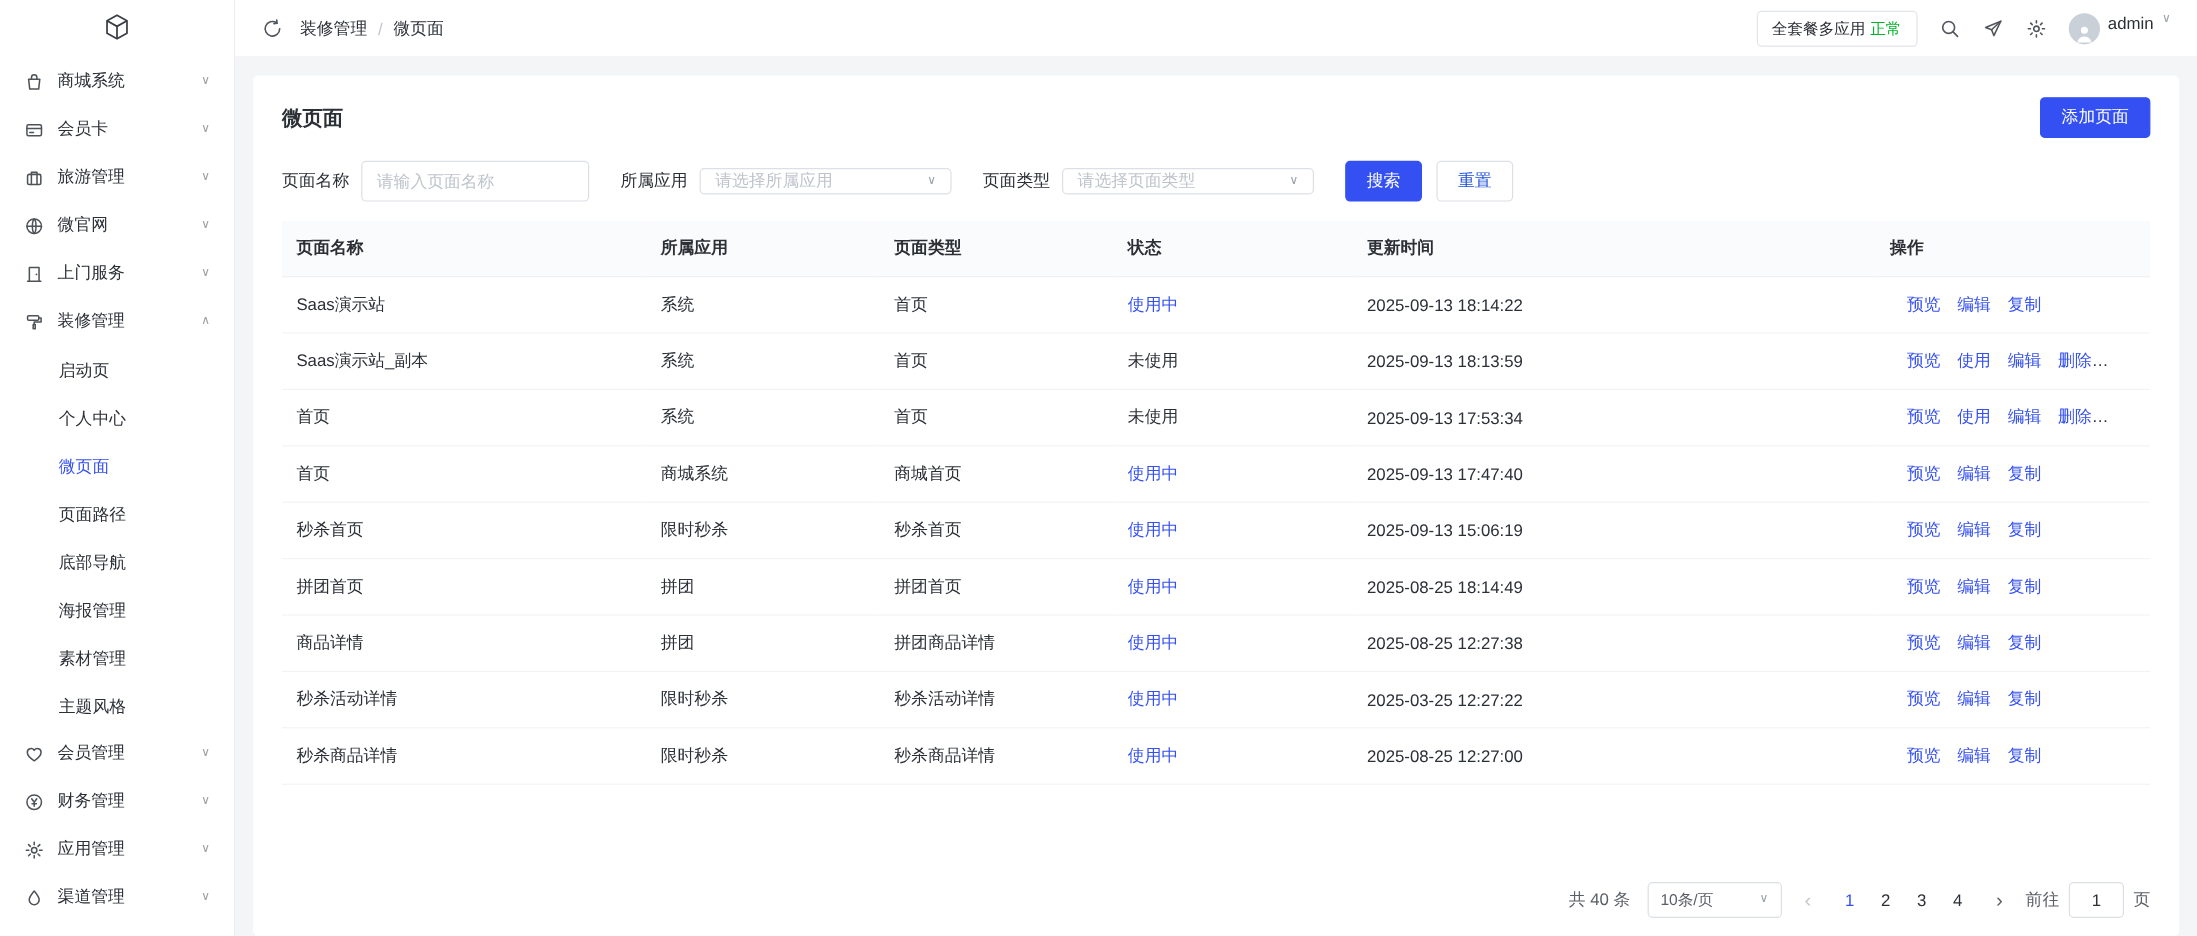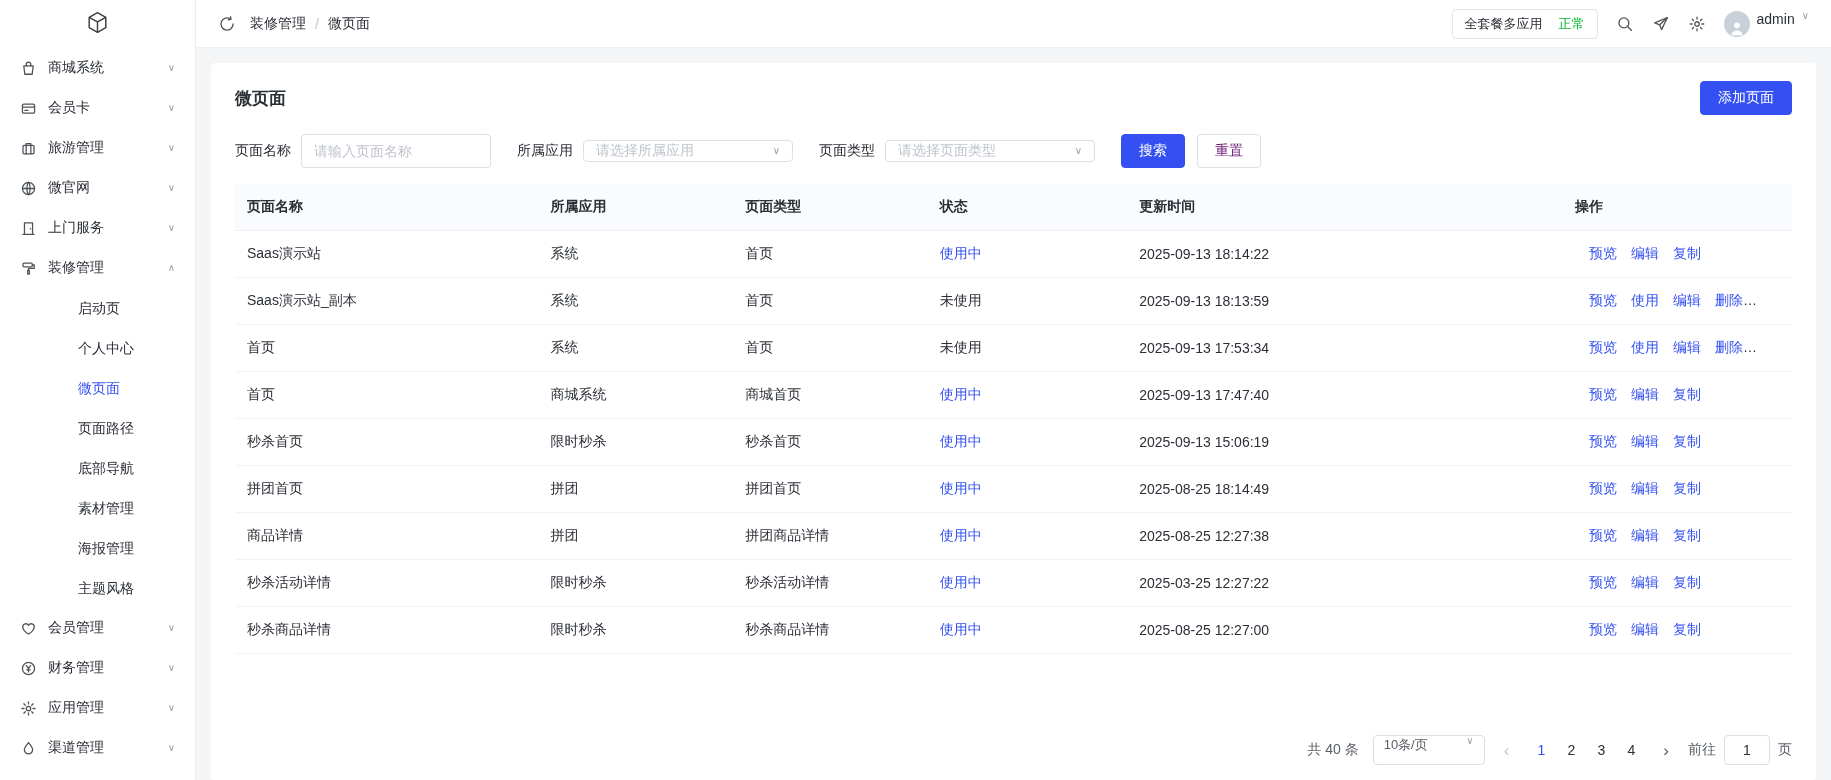--- a/index.html
+++ b/index.html
@@ -12,45 +12,45 @@
   .app{display:flex;height:100%}
 
   
   .sidebar{width:196px;min-width:196px;background:#fff;border-right:1px solid #ecedf1;height:100%;overflow:hidden}
   .logo{height:48px;display:flex;align-items:center;justify-content:center}
   .side-item{display:flex;align-items:center;height:40px;padding:0 20px;cursor:pointer}
   .side-icon{width:17px;height:17px;margin-right:11px;color:#4e5358;display:inline-flex}
   .side-icon svg{width:100%;height:100%}
   .side-label{flex:1;font-size:14px;color:#2b2f36}
   .chev{font-size:10px;color:#9aa0a6;line-height:1}
-  .sub-item{height:40px;line-height:40px;padding-left:78px;font-size:14px;color:#2b2f36;cursor:pointer}
+  .sub-item{height:40px;line-height:40px;padding-left:49px;font-size:14px;color:#2b2f36;cursor:pointer}
   .sub-item.active{color:var(--accent)}
 
   
   .main-col{flex:1;display:flex;flex-direction:column;min-width:0}
   .topbar{height:48px;background:#fff;display:flex;align-items:center;padding:0 22px;gap:14px;border-bottom:1px solid #f0f1f4}
   .icon-btn{width:18px;height:18px;color:#51565c;display:inline-flex;cursor:pointer}
   .icon-btn svg{width:100%;height:100%}
   .breadcrumb{display:flex;gap:9px;font-size:14px;align-items:center}
   .bc-parent{color:#2b2f36;cursor:pointer}
   .bc-sep{color:#c0c4cc}
   .bc-current{color:#2b2f36}
   .top-right{margin-left:auto;display:flex;align-items:center;gap:18px}
-  .plan-badge{border:1px solid #e2e5ea;border-radius:4px;padding:5px 12px;font-size:13px;display:flex;gap:16px;align-items:center;cursor:pointer}
+  .plan-badge{border:1px solid #e2e5ea;border-radius:4px;padding:5px 12px;font-size:13px;display:flex;gap:4px;align-items:center;cursor:pointer}
   .badge-ok{color:var(--green)}
   .user{display:flex;align-items:flex-start;gap:7px;cursor:pointer}
   .avatar{width:26px;height:26px;border-radius:50%;background:#c9d0d8;display:inline-flex;align-items:flex-end;justify-content:center;overflow:hidden}
   .avatar svg{width:18px;height:18px}
 
   
   .content{flex:1;padding:15px 15px 0;display:flex;overflow:hidden}
   .card{background:#fff;border-radius:4px;flex:1;padding:18px 24px 0;display:flex;flex-direction:column;overflow:hidden}
   .card-head{display:flex;align-items:center;justify-content:space-between}
   .page-title{font-size:17px;font-weight:700;margin:0;color:#2b2f36}
-  .btn{height:34px;padding:0 17px;border:1px solid #dcdfe6;background:#fff;border-radius:4px;font:inherit;color:#701a75;cursor:pointer}
+  .btn{height:34px;padding:0 17px;border:1px solid #dcdfe6;background:#fff;border-radius:4px;font:inherit;color:#1d4ed8;cursor:pointer}
   .btn-primary{background:var(--accent);border-color:var(--accent);color:#fff}
 
   
   .filters{display:flex;align-items:center;margin:19px 0 16px}
   .fgroup{display:flex;align-items:center;margin-right:26px}
   .flabel{margin-right:10px;white-space:nowrap}
   .tinput{width:190px;height:34px;border:1px solid #dcdfe6;border-radius:4px;padding:0 12px;font:inherit;color:#2b2f36}
   .tinput::placeholder{color:#bfc4cc}
   .tselect{width:210px;height:22px;border:1px solid #dcdfe6;border-radius:4px;display:flex;align-items:center;justify-content:space-between;padding:0 12px;color:#bfc4cc;cursor:pointer}
   .filters .btn{margin-right:12px}
@@ -60,21 +60,21 @@
   table{width:100%;border-collapse:collapse;table-layout:fixed}
   thead th{background:#fafbfc;height:46px;text-align:left;padding:0 12px;font-size:14px;color:#2b2f36;font-weight:600;border-bottom:1px solid #f0f1f4}
   tbody td{height:47px;padding:0 12px;border-bottom:1px solid #f2f3f6;font-size:14px;color:#2b2f36;white-space:nowrap;overflow:hidden;text-overflow:ellipsis}
   .status-in{color:var(--accent)}
   .status-off{color:#2b2f36}
   .col-ops{text-align:left}
   td.col-ops a{color:var(--accent);text-decoration:none;margin-left:14px;cursor:pointer}
 
   
   .pagination{display:flex;align-items:center;justify-content:flex-end;padding:13px 0 15px;color:#5a5f66;gap:14px}
-  .psize{width:112px;height:30px;border:1px solid #dcdfe6;border-radius:4px;display:flex;justify-content:space-between;padding:0 10px;font-size:13px;color:#5a5f66;cursor:pointer}
+  .psize{width:112px;height:30px;border:1px solid #dcdfe6;border-radius:4px;display:flex;align-items:center;justify-content:space-between;padding:0 10px;font-size:13px;color:#5a5f66;cursor:pointer}
   .pager{display:flex;align-items:center;gap:4px}
   .parrow{color:#c4c8cf;font-size:17px;padding:0 5px;cursor:pointer;line-height:1}
   .parrow.dark{color:#5a5f66}
   .pnum{min-width:26px;height:26px;display:inline-flex;align-items:center;justify-content:center;cursor:pointer;color:#2b2f36}
   .pnum.active{color:var(--accent)}
   .goto{display:flex;align-items:center;gap:8px}
   .goto input{width:46px;height:30px;border:1px solid #dcdfe6;border-radius:4px;text-align:center;font:inherit;color:#2b2f36}
 </style>
 </head>
 <body>
@@ -149,22 +149,22 @@
             </svg>
           </span>
           <span class="side-label">装修管理</span>
           <span class="chev">∧</span>
         </div>
         <div class="sub-item">启动页</div>
         <div class="sub-item">个人中心</div>
         <div class="sub-item active">微页面</div>
         <div class="sub-item">页面路径</div>
         <div class="sub-item">底部导航</div>
+        <div class="sub-item">海报管理</div>
         <div class="sub-item">素材管理</div>
-        <div class="sub-item">海报管理</div>
         <div class="sub-item">主题风格</div>
         <div class="side-item">
           <span class="side-icon">
             <svg viewBox="0 0 16 16" fill="none" stroke="currentColor" stroke-width="1.2" stroke-linecap="round" stroke-linejoin="round">
               <path d="M8 13.2S2.6 9.8 2.6 6.5a2.9 2.9 0 0 1 5.4-1.5 2.9 2.9 0 0 1 5.4 1.5c0 3.3-5.4 6.7-5.4 6.7z"></path>
             </svg>
           </span>
           <span class="side-label">会员管理</span>
           <span class="chev">∨</span>
         </div>

